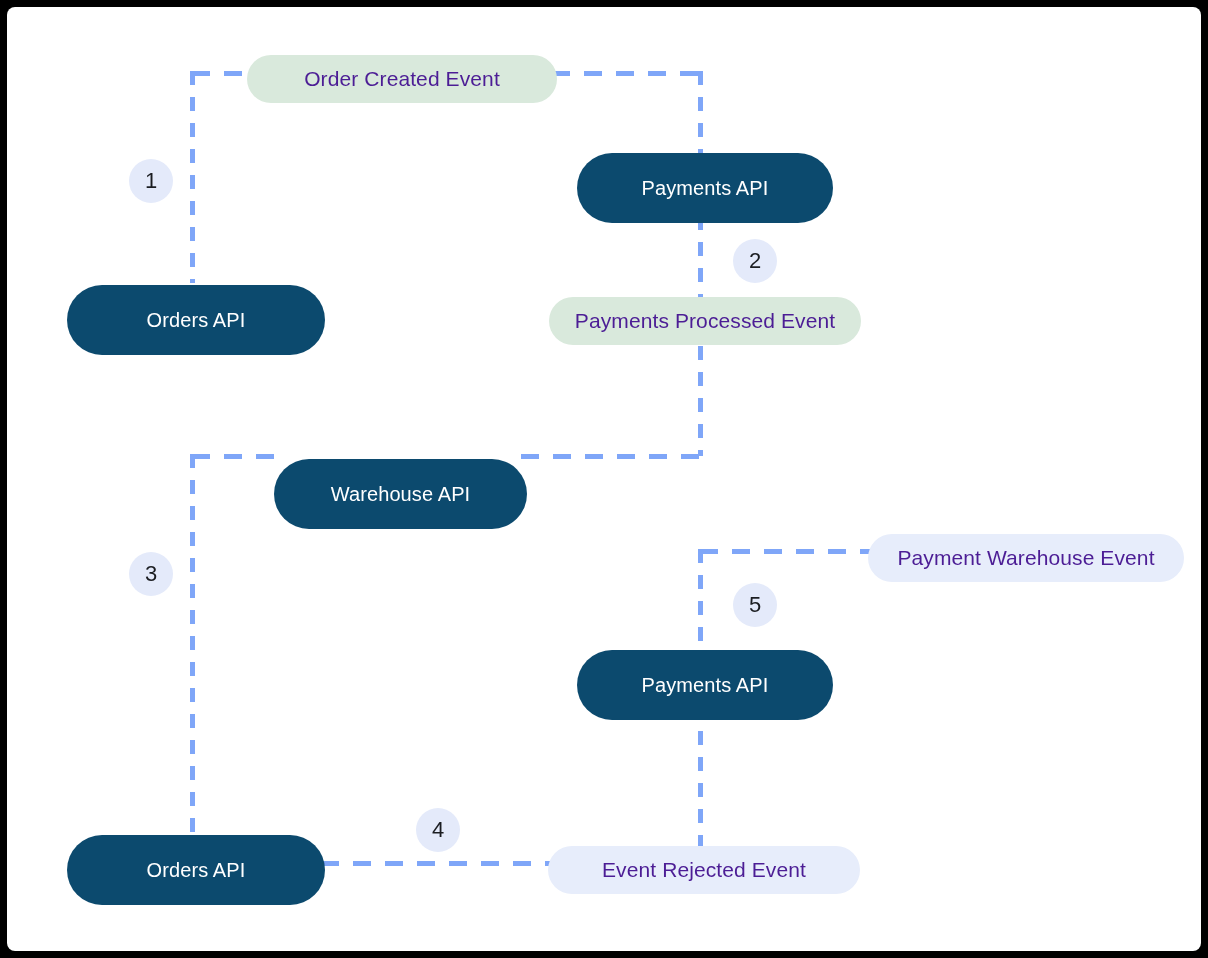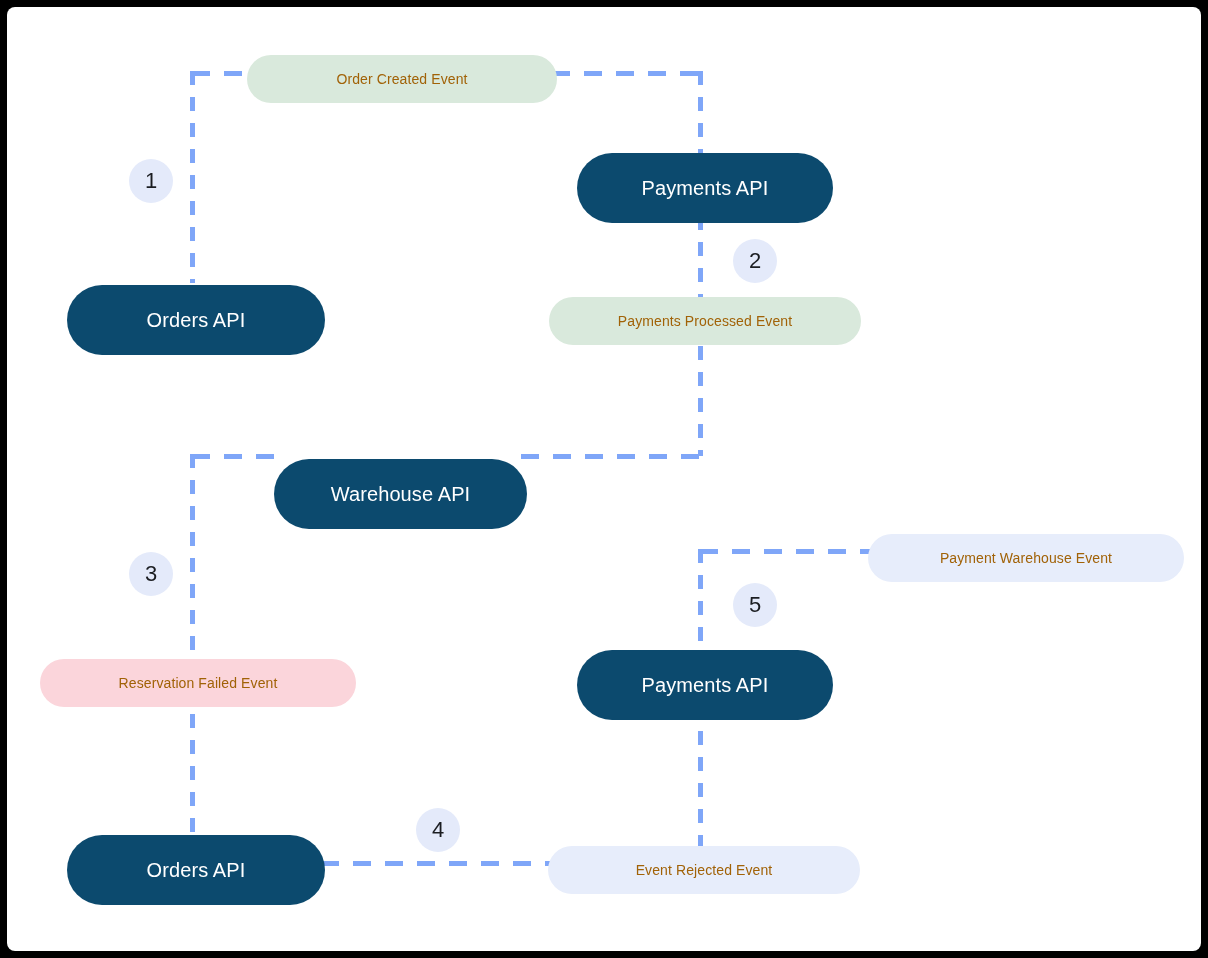--- a/index.html
+++ b/index.html
@@ -65,22 +65,22 @@
     border-radius: 999px;
     white-space: nowrap;
   }
   .node.service {
     background: #0c4a6e;
     color: #ffffff;
     font-size: 20px;
     letter-spacing: 0.1px;
   }
   .node.event {
-    font-size: 14px;
-    color: #a16207;
+    font-size: 21px;
+    color: #4c1d95;
     letter-spacing: 0.1px;
     text-align: right;
   }
   .evt-green  { background: #D9E9DC; }
   .evt-pink   { background: #FBD5DB; }
   .evt-lav    { background: #E7EDFB; }
 
   
   .badge {
     position: absolute;
@@ -138,23 +138,20 @@
     </div>
 
     <div class="node event evt-green" style="left:240px; top:48px; width:310px; height:48px;">
       <span>Order Created Event</span>
     </div>
 
     <div class="node event evt-green" style="left:542px; top:290px; width:312px; height:48px;">
       <span>Payments Processed Event</span>
     </div>
 
-    <div class="node event evt-pink" style="left:33px; top:652px; width:316px; height:48px;">
-      <span>Reservation Failed Event</span>
-    </div>
 
     <div class="node event evt-lav" style="left:861px; top:527px; width:316px; height:48px;">
       <span>Payment Warehouse Event</span>
     </div>
 
     <div class="node event evt-lav" style="left:541px; top:839px; width:312px; height:48px;">
       <span>Event Rejected Event</span>
     </div>
 
     <div class="badge" style="left:122px; top:152px;">

